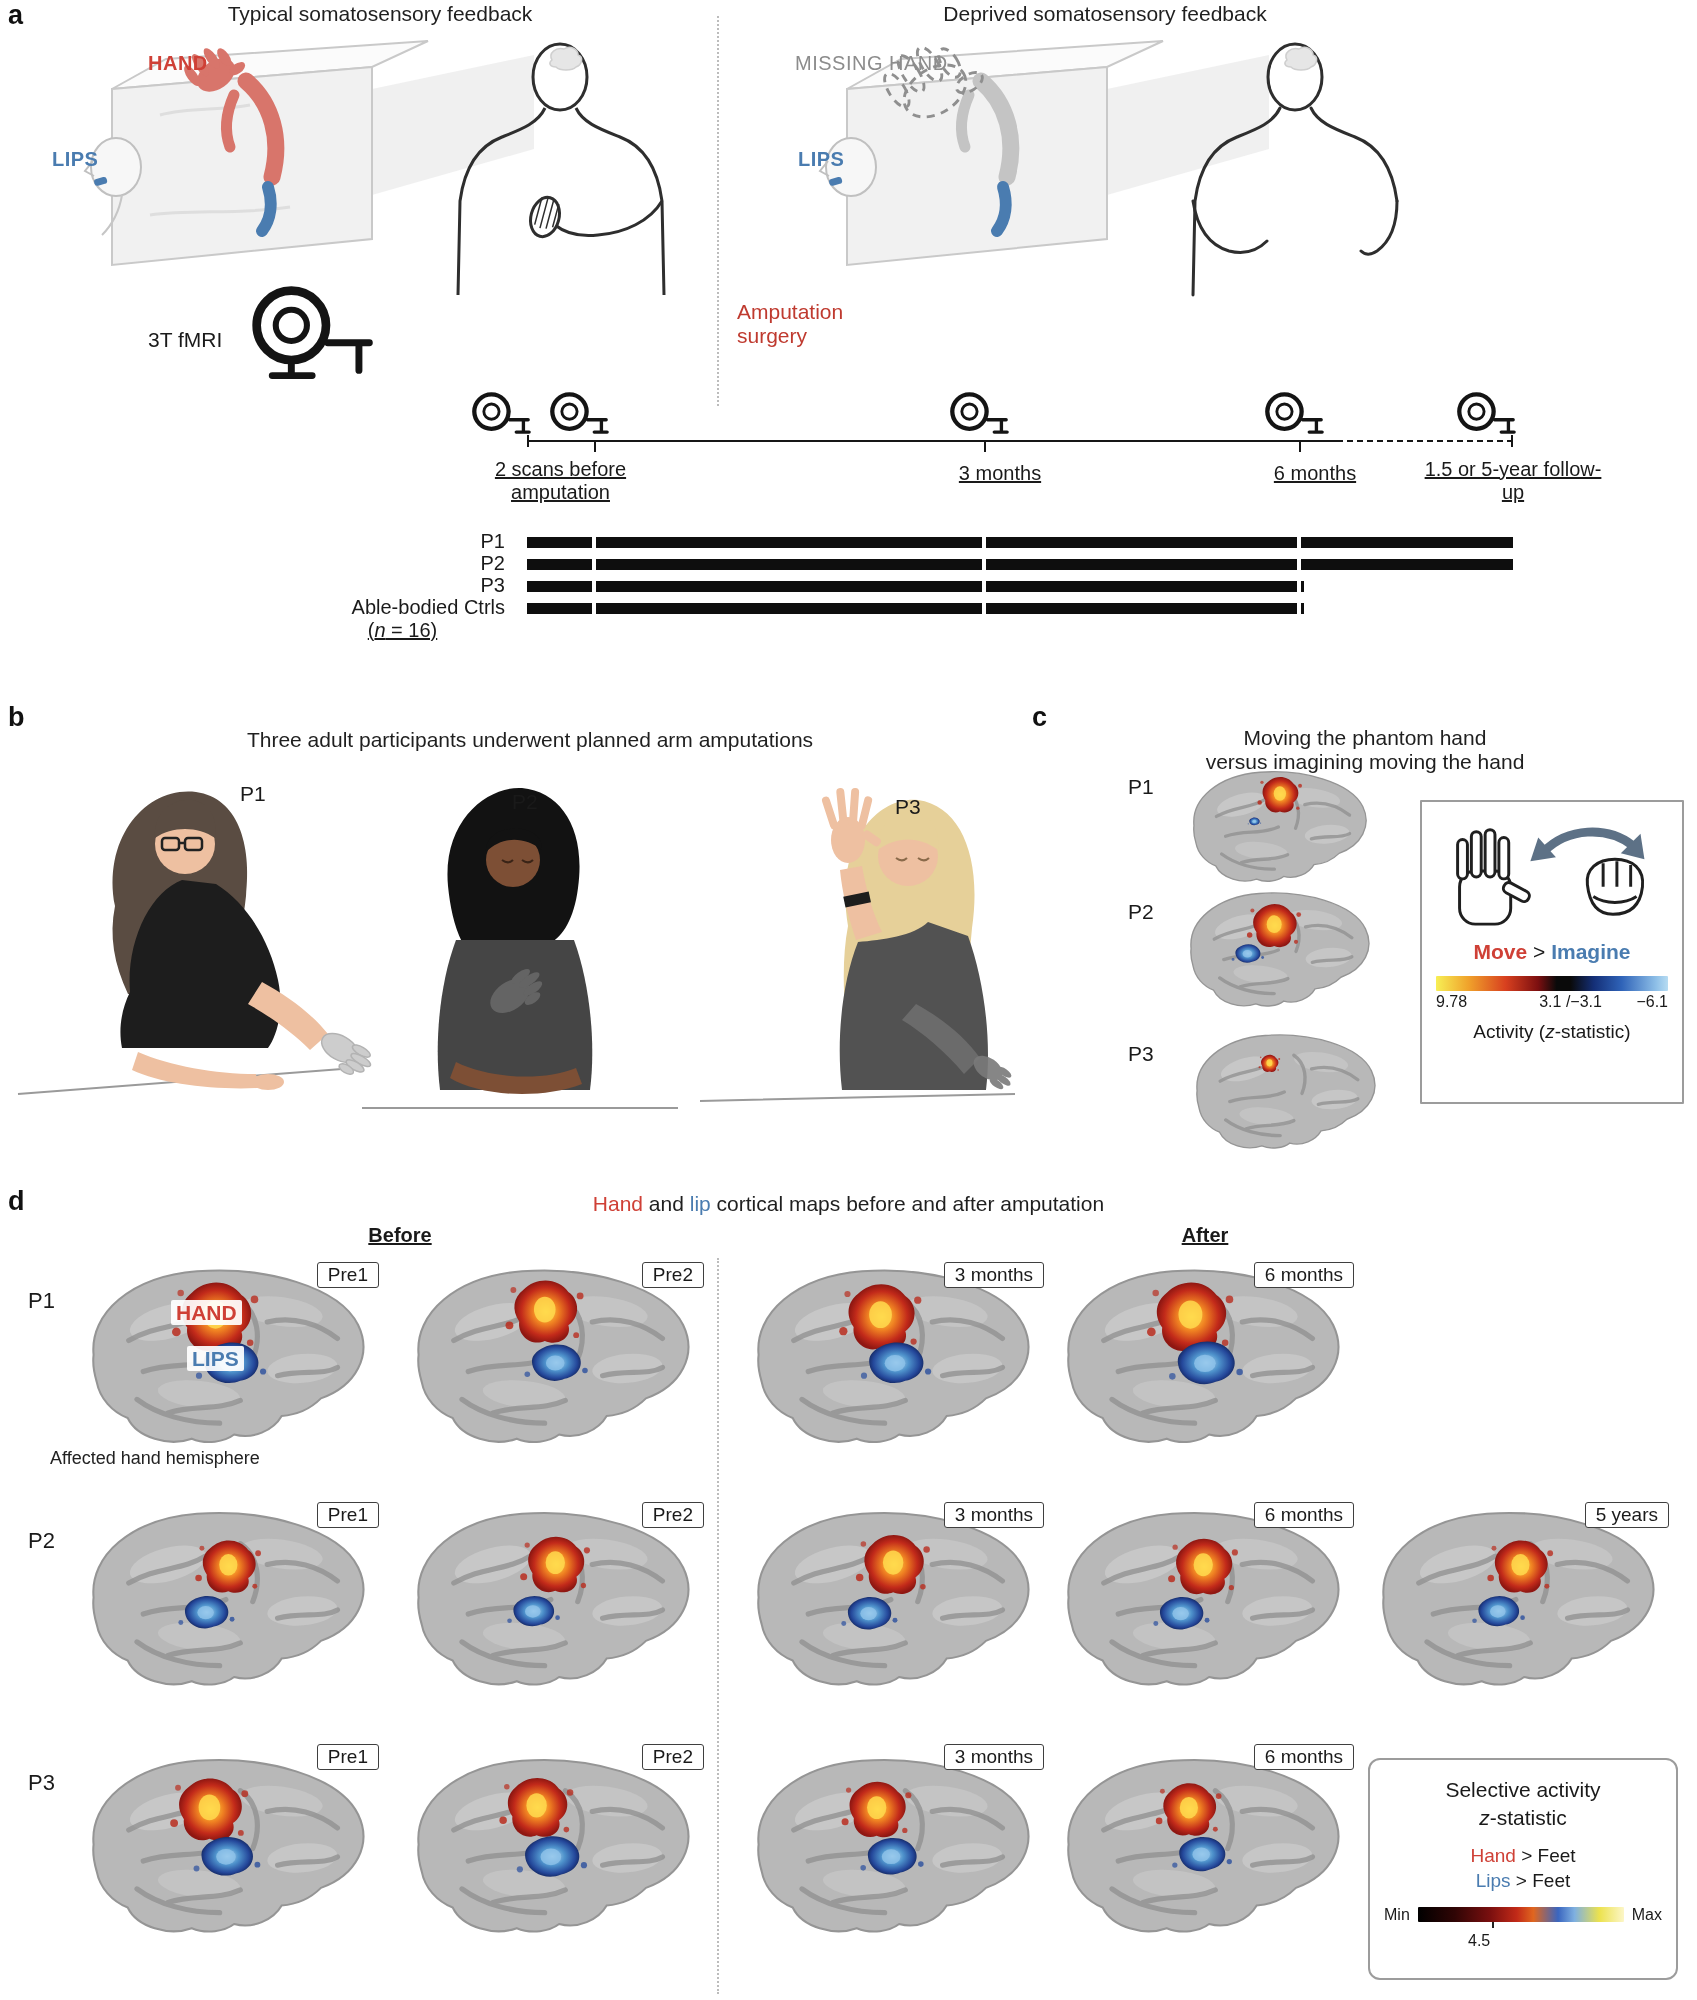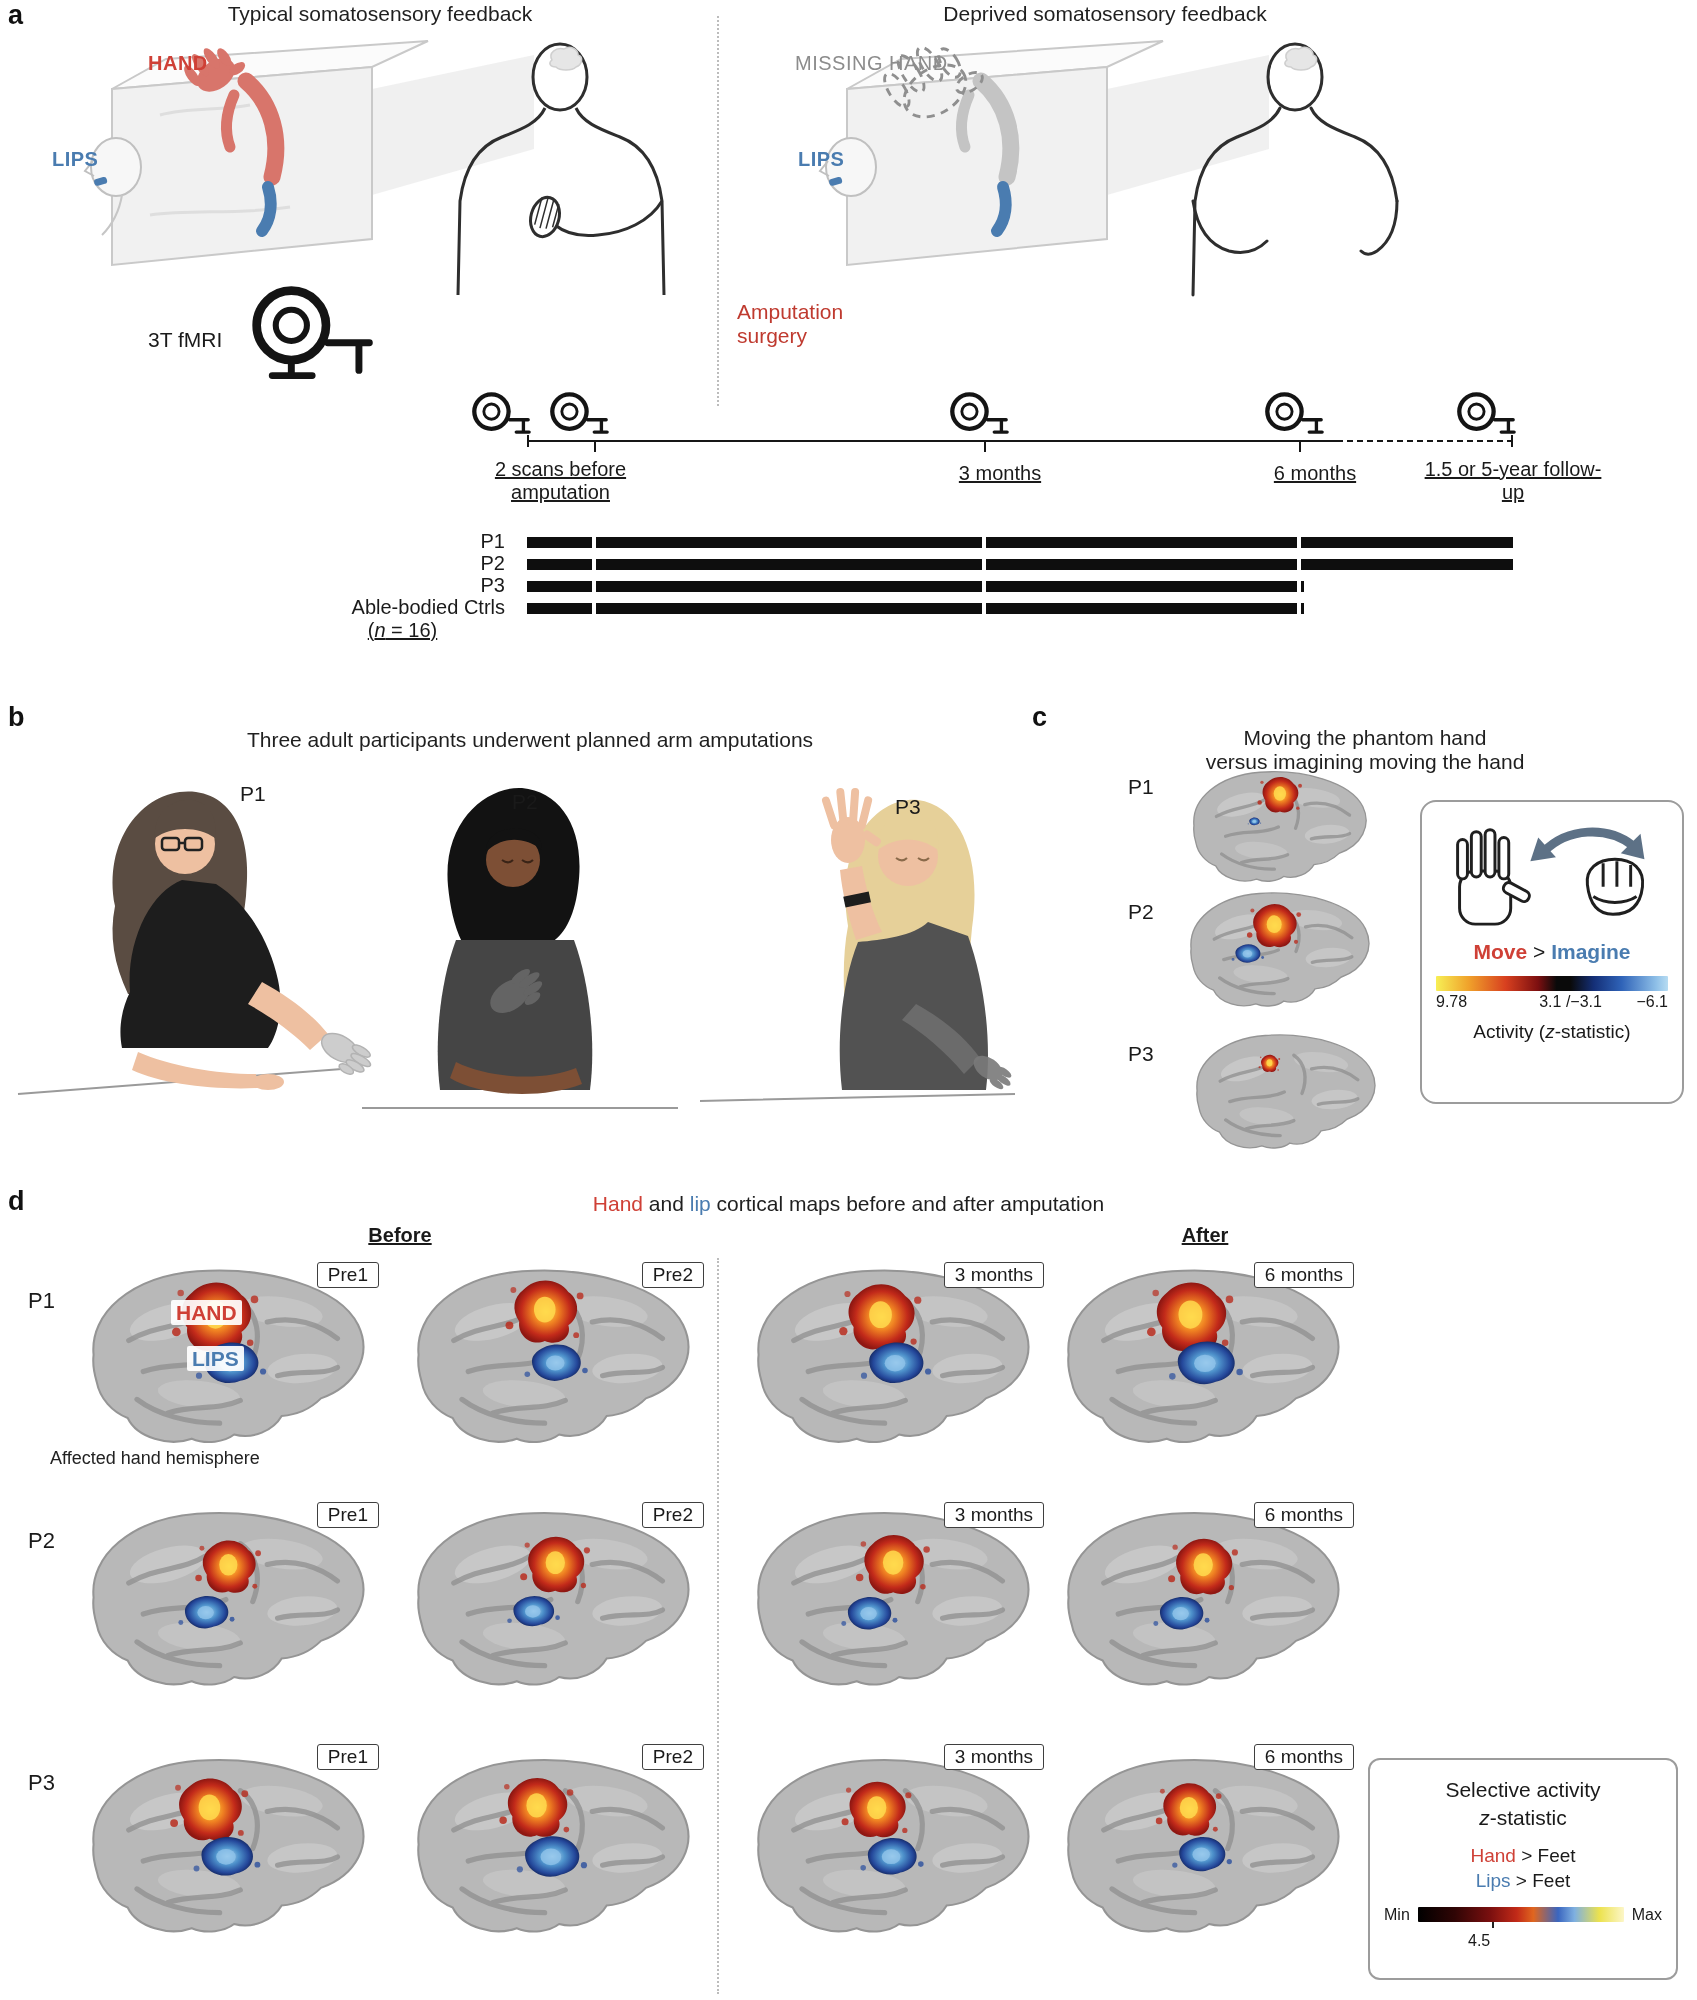--- a/index.html
+++ b/index.html
@@ -24,21 +24,21 @@
   .bar-gap{width:4px;background:#fff;}
   .mri-svg{display:block;}
   .badge{position:absolute;top:4px;right:6px;background:#fff;border:1.5px solid #3f3f3f;
          border-radius:3px;padding:1px 10px;font-size:19px;white-space:nowrap;color:#1a1a1a;}
   .cell{position:absolute;}
   .brain{position:absolute;inset:0;}
   .brain svg{width:100%;height:100%;display:block;}
   .overlay-word{position:absolute;background:rgba(255,255,255,.92);padding:0 5px;
                 font-weight:800;font-size:21px;border-radius:2px;line-height:1.2;}
   .row-label{font-size:22px;}
-  .legend-box{position:absolute;background:#fff;border:2px solid #9c9c9c;border-radius:16px;}
+  .legend-box{position:absolute;background:#fff;border:2px solid #9c9c9c;border-radius:1px;}
   .cbar{height:15px;border-radius:1px;}
   .cbar-c{background:linear-gradient(90deg,#f7ef55 0%,#f0a22b 14%,#d8401f 30%,#7c0f10 44%,
           #0a0a0a 52%,#0a0a0a 58%,#142f77 68%,#2f63b8 80%,#8fc0e8 95%,#b7dcf2 100%);}
   .cbar-d{background:linear-gradient(90deg,#000 0%,#300505 18%,#7a0f0f 35%,#c22a18 48%,
           #e0661f 56%,#3a66c0 68%,#7fb0e0 76%,#ece24e 88%,#fcf6c8 100%);}
   .move-word{color:var(--move-red);font-weight:700;}
   .imagine-word{color:var(--imagine-blue);font-weight:700;}
   .ld-line{font-size:19px;text-align:center;line-height:1.35;}
   .hand-word{color:var(--hand-red);}
   .lips-word{color:var(--lips-blue);}
@@ -515,20 +515,34 @@
           <g transform="translate(150,62) scale(0.85)">
             <use href="#blob-hand"></use>
           </g>
           <g transform="translate(128,106) scale(0.8)">
             <use href="#blob-lips"></use>
           </g>
         </svg>
       </div>
   <div class="badge">6 months</div>
 </div>
+<div class="cell" style="left:1365px;top:1498px;width:310px;height:200px;">
+  <div class="brain">
+        <svg viewBox="0 0 300 185" preserveAspectRatio="xMidYMid meet">
+          <use href="#brain-base"></use>
+          <g transform="translate(152,62) scale(0.8)">
+            <use href="#blob-hand"></use>
+          </g>
+          <g transform="translate(130,104) scale(0.75)">
+            <use href="#blob-lips"></use>
+          </g>
+        </svg>
+      </div>
+  <div class="badge">5 years</div>
+</div>
 
 <div class="abs row-label" style="left:28px;top:1770px;">P3</div>
 <div class="cell" style="left:75px;top:1740px;width:310px;height:210px;">
   <div class="brain">
         <svg viewBox="0 0 300 185" preserveAspectRatio="xMidYMid meet">
           <use href="#brain-base"></use>
           <g transform="translate(132,58) scale(0.95)">
             <use href="#blob-hand"></use>
           </g>
           <g transform="translate(148,102) scale(0.95)">

